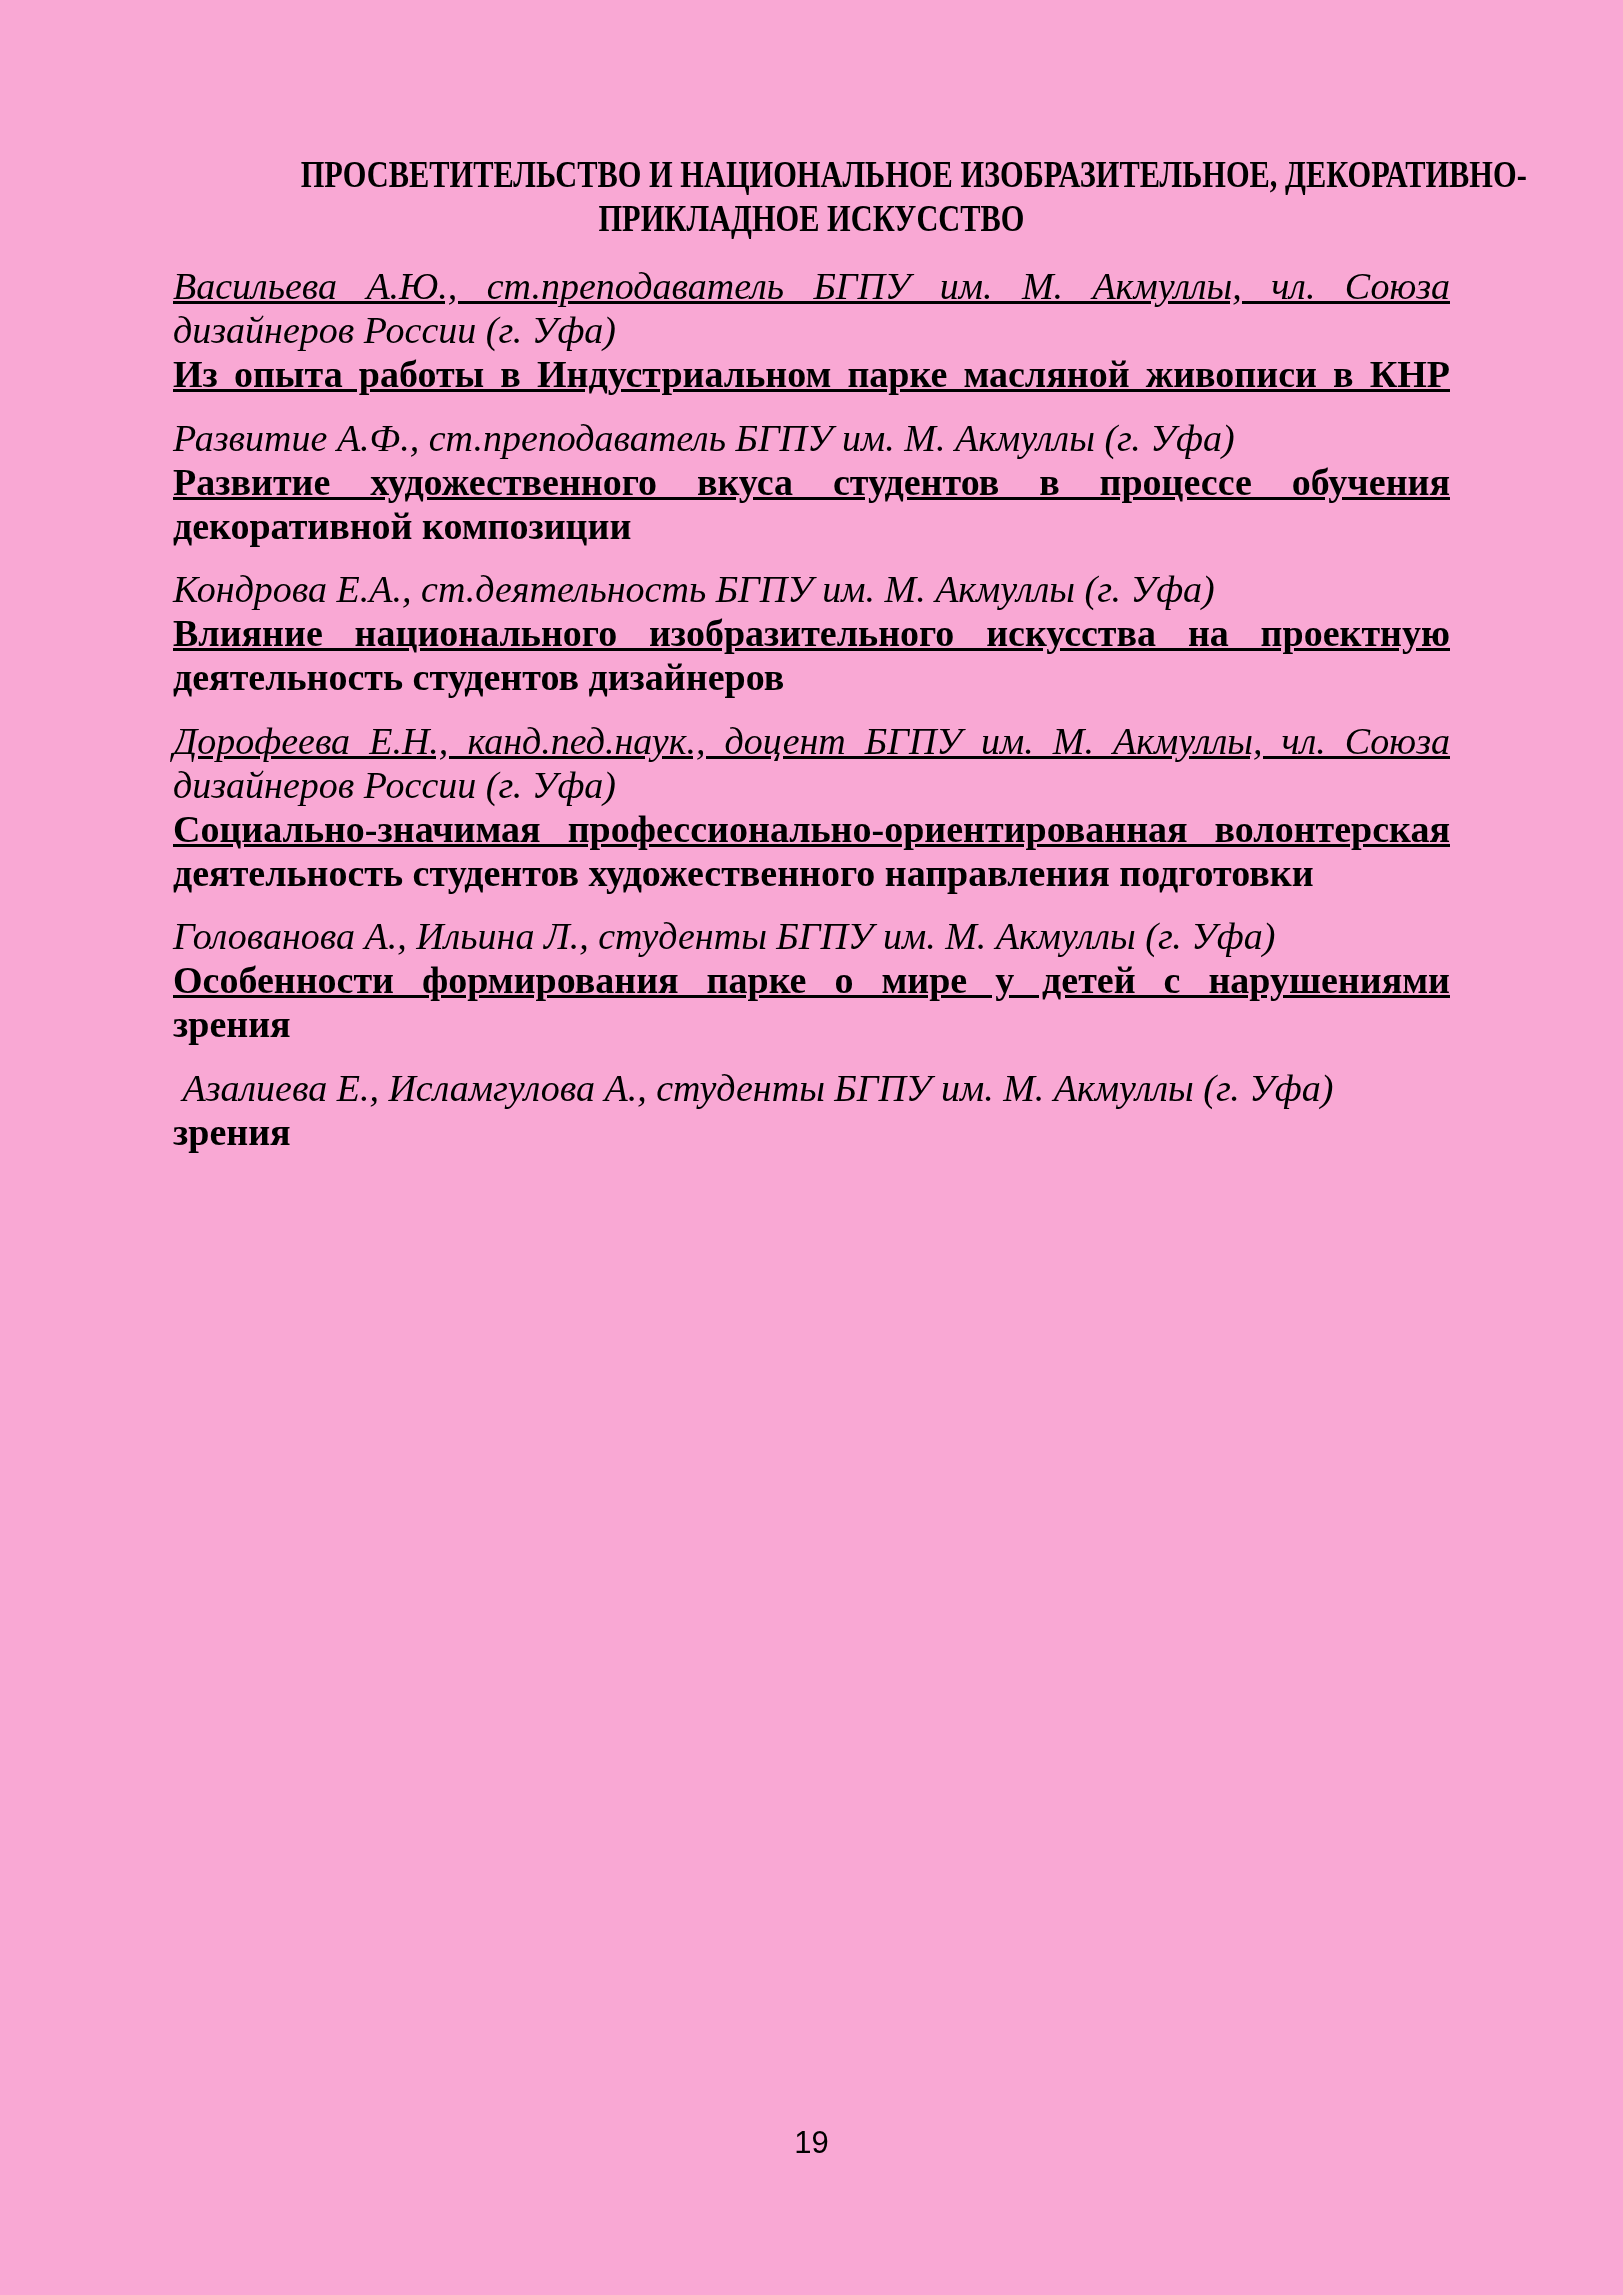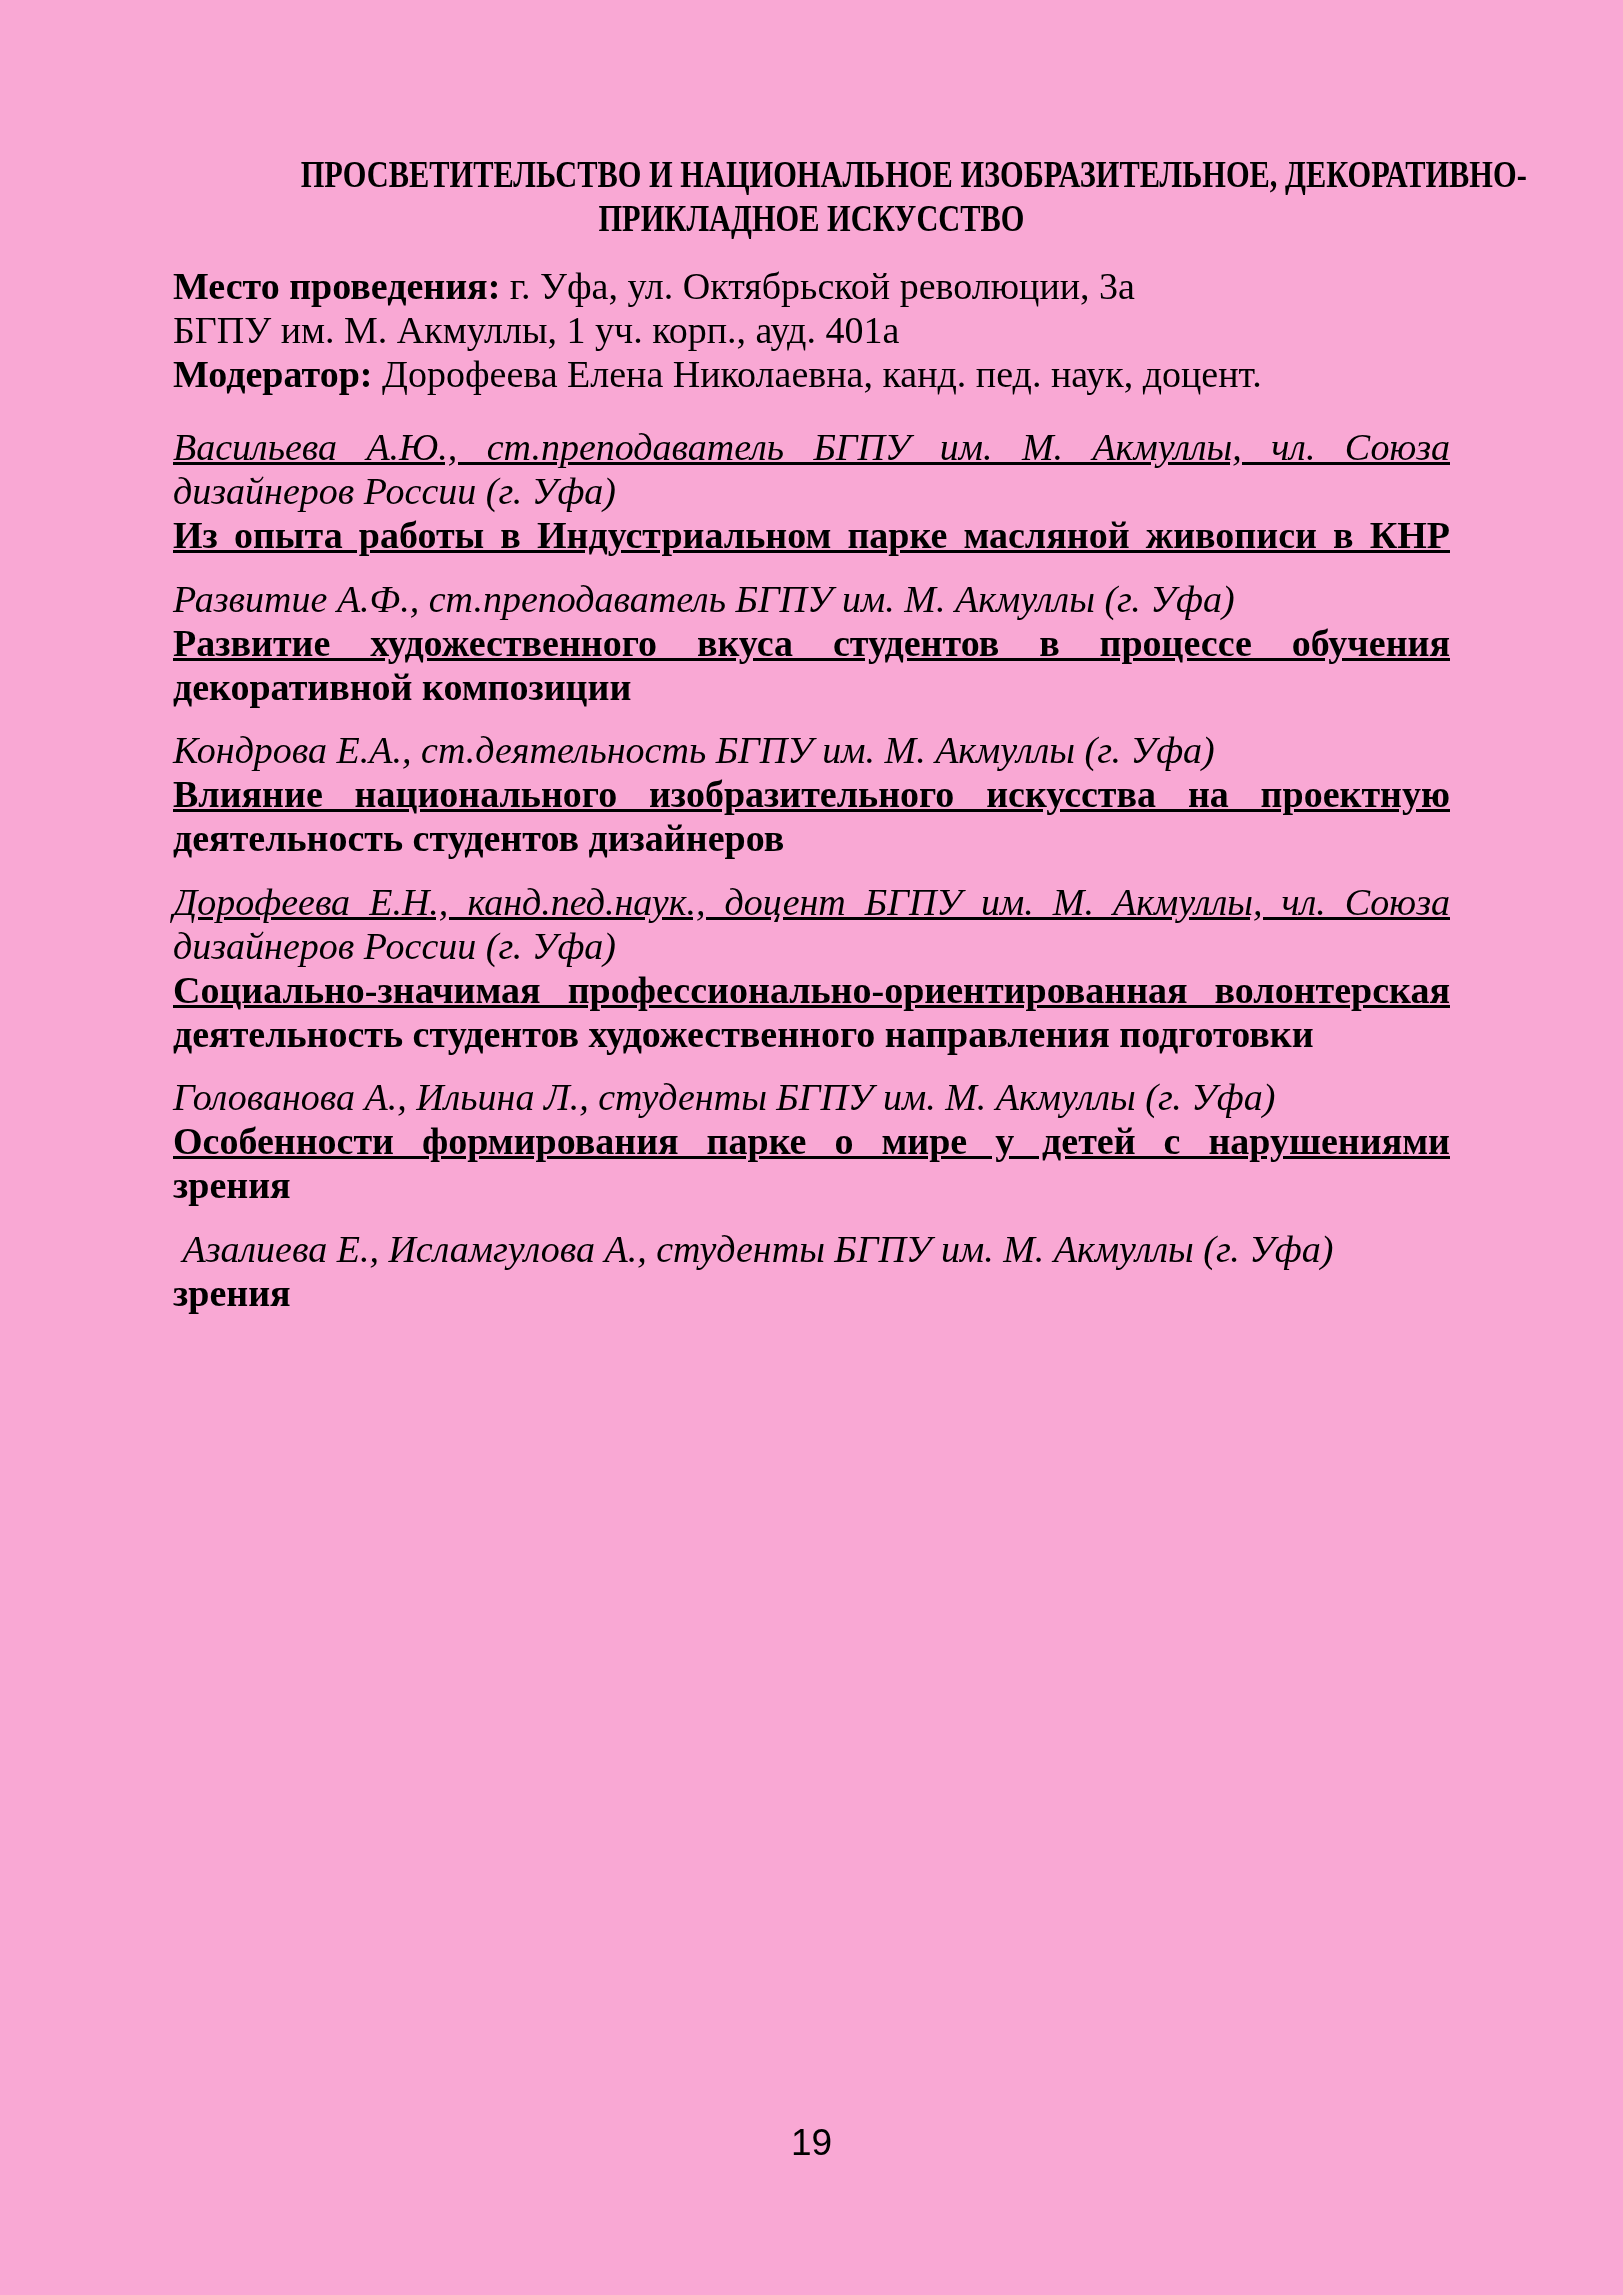--- a/index.html
+++ b/index.html
@@ -57,40 +57,35 @@
     text-justify: inter-word;
     text-decoration: underline;
   }
   .page-num {
     position: absolute;
     top: 2129px;
     left: 0;
     width: 100%;
     text-align: center;
     font-family: "Liberation Sans", "DejaVu Sans", sans-serif;
-    font-size: 37px;
+    font-size: 31px;
     line-height: 27.5px;
     color: #000000;
   }
 </style>
 </head>
 <body>
 
 <div class="page">
 
   <div class="doc-title">
     <div class="hline">ПРОСВЕТИТЕЛЬСТВО И НАЦИОНАЛЬНОЕ ИЗОБРАЗИТЕЛЬНОЕ, ДЕКОРАТИВНО-</div>
     <div class="hline">ПРИКЛАДНОЕ ИСКУССТВО</div>
   </div>
 
-  <div class="info">
-    <p><span class="label-bold">Место проведения: </span><span>г. Уфа, ул. Октябрьской революции, 3а</span></p>
-    <p>БГПУ им. М. Акмуллы, 1 уч. корп., ауд. 401а</p>
-    <p><span class="label-bold">Модератор: </span><span>Дорофеева Елена Николаевна, канд. пед. наук, доцент.</span></p>
-  </div>
 
   <div class="entries">
   <div class="entry">
     <div class="authors">
           <div class="line j">Васильева А.Ю., ст.преподаватель БГПУ им. М. Акмуллы, чл. Союза</div>
           <div class="line">дизайнеров России (г. Уфа)</div>
         </div>
     <div class="etitle">
           <div class="line j">Из опыта работы в Индустриальном парке масляной живописи в КНР</div>
         </div>

